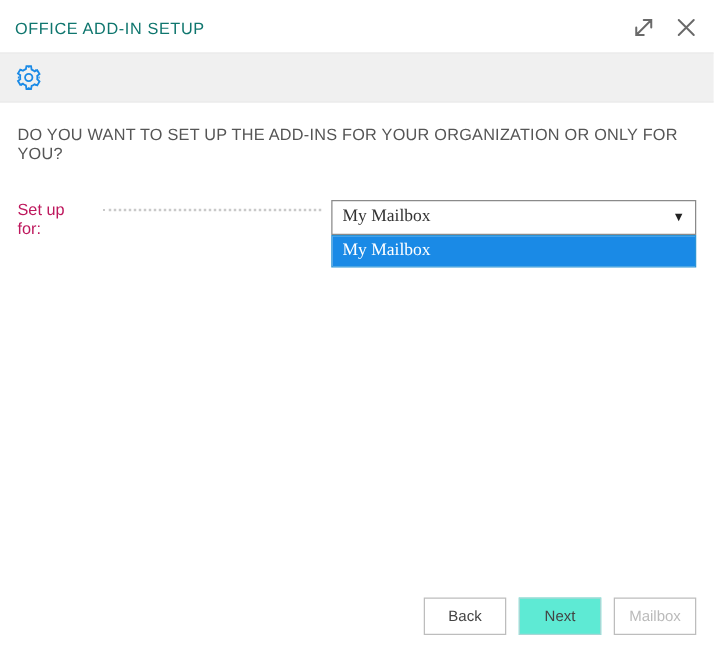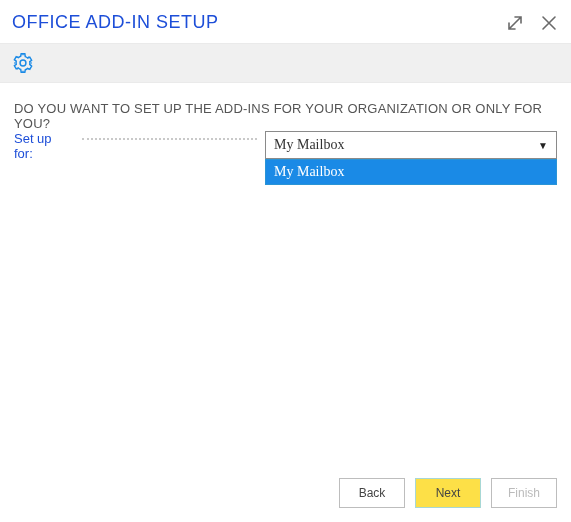--- a/index.html
+++ b/index.html
@@ -11,47 +11,47 @@
       position: relative;
       color: #555;
     }
     .titlebar {
       display: flex;
       align-items: center;
       justify-content: space-between;
       padding: 12px 12px 10px 12px;
     }
     .title {
-      font-size: 18px;
+      font-size: 13px;
       letter-spacing: 0.5px;
-      color: #1d4ed8;
+      color: #0f766e;
     }
     .titlebar-icons { display: flex; align-items: center; gap: 14px; }
     .titlebar-icons svg { display: block; }
     .icon-btn { cursor: pointer; }
 
     .toolbar {
       background: #f0f0f0;
       padding: 8px 12px;
       border-top: 1px solid #eaeaea;
       border-bottom: 1px solid #eaeaea;
     }
     .toolbar svg { display: block; }
 
     .content { padding: 18px 14px; }
     .question {
       font-size: 13px;
       letter-spacing: 0.2px;
       color: #555;
-      margin-bottom: 0;
+      margin-bottom: 30px;
     }
     .row { display: flex; align-items: flex-start; }
     .label {
       font-size: 13px;
-      color: #1d4ed8;
+      color: #be185d;
       position: relative;
       padding-right: 10px;
     }
     .dots {
       flex: 0 0 auto;
       width: 175px;
       border-bottom: 2px dotted #c9c9c9;
       height: 9px;
       margin-right: 8px;
     }
@@ -113,21 +113,21 @@
       border: 1px solid #bdbdbd;
       background: #fff;
       font-size: 12px;
       color: #444;
       display: flex;
       align-items: center;
       justify-content: center;
       cursor: pointer;
     }
     .btn.primary {
-      background: #fde047;
+      background: #5eead4;
       border-color: #a7d7d5;
     }
     .btn.disabled {
       color: #bbb;
       cursor: default;
     }
   </style>
 </head>
 <body>
 
@@ -173,14 +173,14 @@
       <div class="dropdown">
         <div class="dropdown-item selected">My Mailbox</div>
       </div>
     </div>
   </div>
 </div>
 
 <div class="footer">
   <div class="btn">Back</div>
   <div class="btn primary">Next</div>
-  <div class="btn disabled">Finish</div>
+  <div class="btn disabled">Mailbox</div>
 </div>
 
 </body></html>

